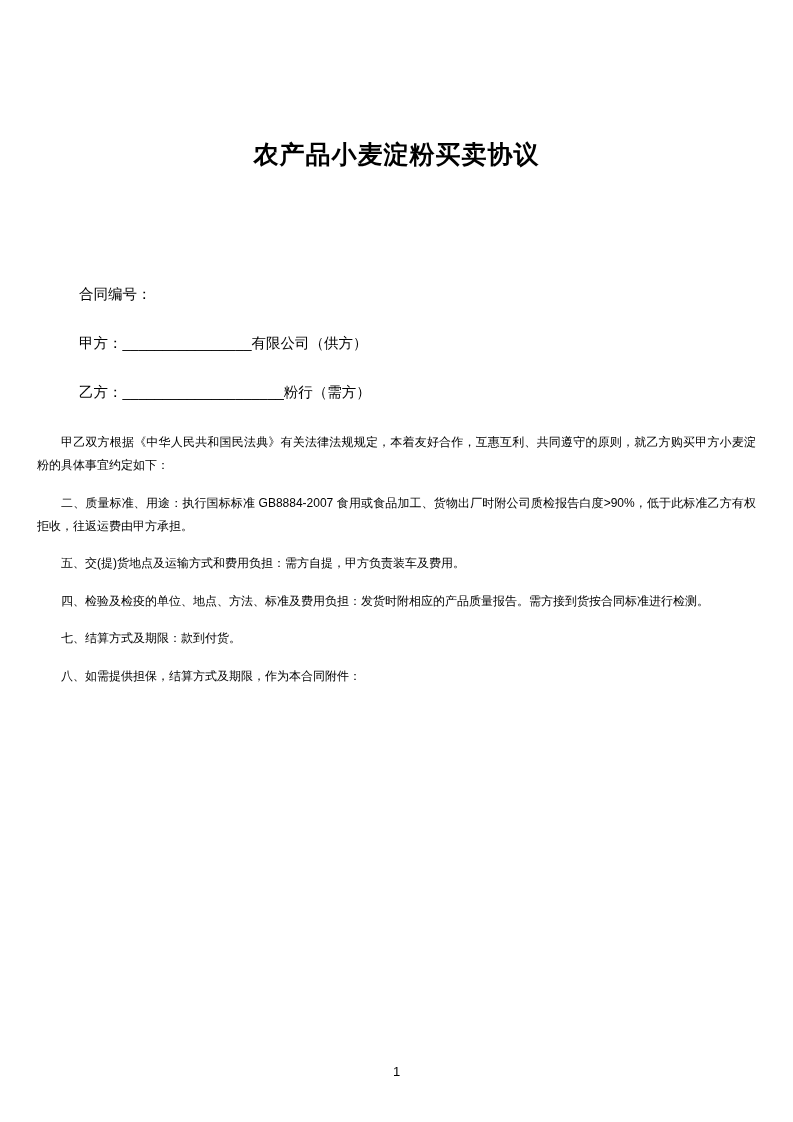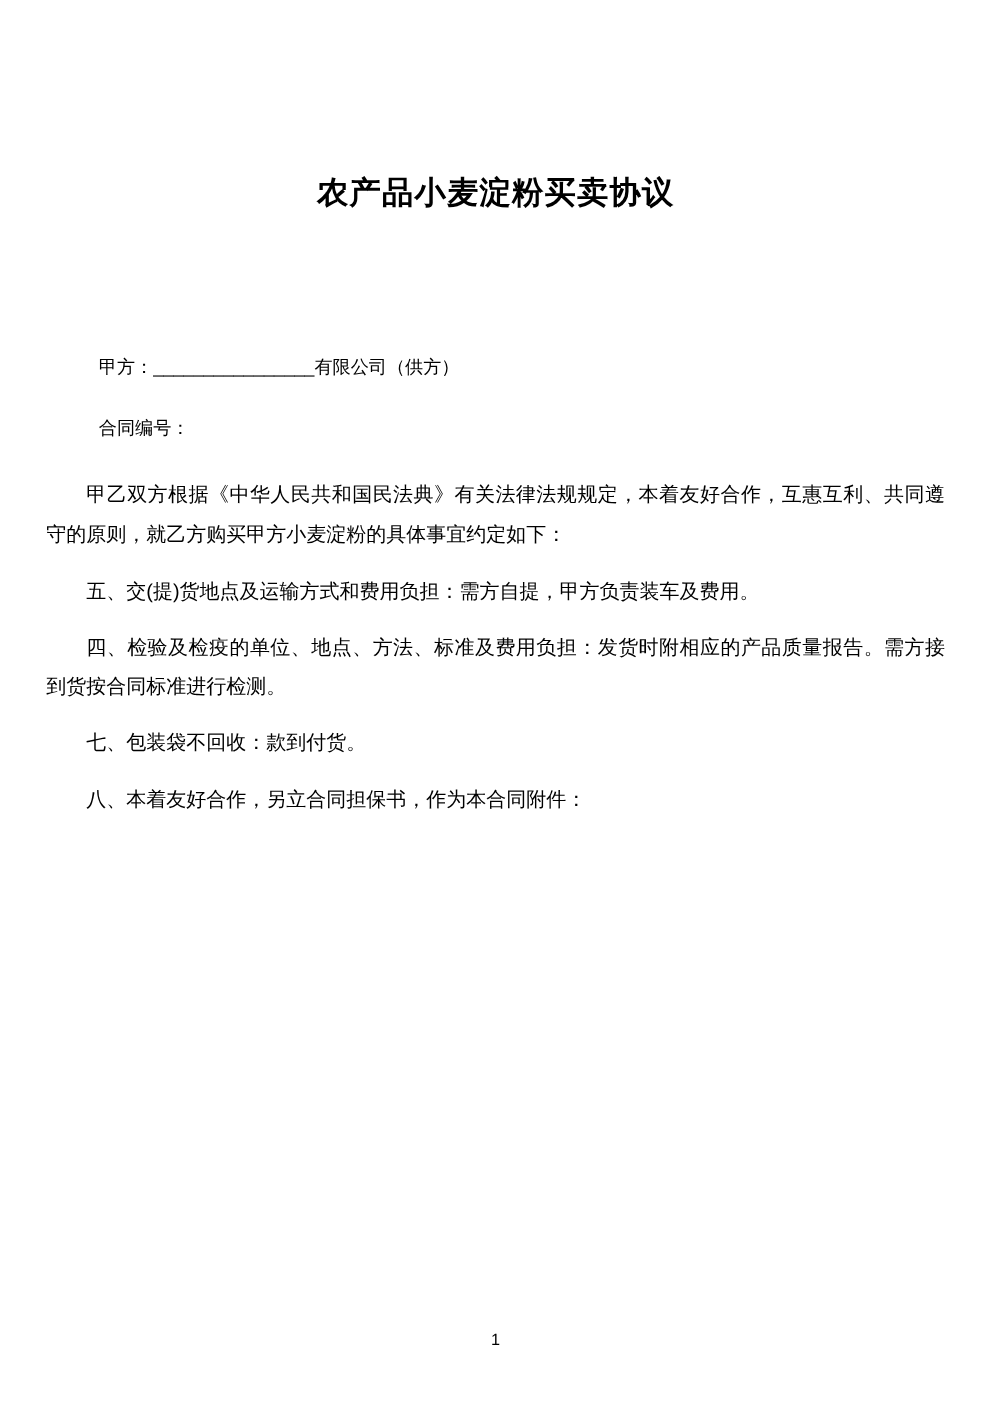--- a/index.html
+++ b/index.html
@@ -35,21 +35,21 @@
   .body-block {
     margin-top: 112px;
   }
   .field-line {
     font-size: 14.5px;
     line-height: 1.55;
     margin: 0 0 27px 0;
     padding-left: 42px;
   }
   .para {
-    font-size: 16px;
+    font-size: 12px;
     line-height: 1.95;
     margin: 0 0 14px 0;
     text-align: justify;
     text-justify: inter-ideograph;
     text-indent: 2em;
   }
   .page-number {
     position: absolute;
     left: 0;
     right: 0;
@@ -60,26 +60,28 @@
 </style>
 </head>
 <body>
 
 <div class="page">
 
   <div class="doc-title">农产品小麦淀粉买卖协议</div>
 
   <div class="body-block">
 
+    <p class="field-line">合同编号：</p>
     <p class="field-line">甲方：________________有限公司（供方）</p>
-    <p class="field-line">合同编号：</p>
+    <p class="field-line">乙方：____________________粉行（需方）</p>
 
     <p class="para">甲乙双方根据《中华人民共和国民法典》有关法律法规规定，本着友好合作，互惠互利、共同遵守的原则，就乙方购买甲方小麦淀粉的具体事宜约定如下：</p>
+    <p class="para">二、质量标准、用途：执行国标标准 GB8884-2007 食用或食品加工、货物出厂时附公司质检报告白度&gt;90%，低于此标准乙方有权拒收，往返运费由甲方承担。</p>
     <p class="para">五、交(提)货地点及运输方式和费用负担：需方自提，甲方负责装车及费用。</p>
     <p class="para">四、检验及检疫的单位、地点、方法、标准及费用负担：发货时附相应的产品质量报告。需方接到货按合同标准进行检测。</p>
-    <p class="para">七、包装袋不回收：款到付货。</p>
-    <p class="para">八、本着友好合作，另立合同担保书，作为本合同附件：</p>
+    <p class="para">七、结算方式及期限：款到付货。</p>
+    <p class="para">八、如需提供担保，结算方式及期限，作为本合同附件：</p>
 
   </div>
 
   <div class="page-number">1</div>
 
 </div>
 
 </body></html>

